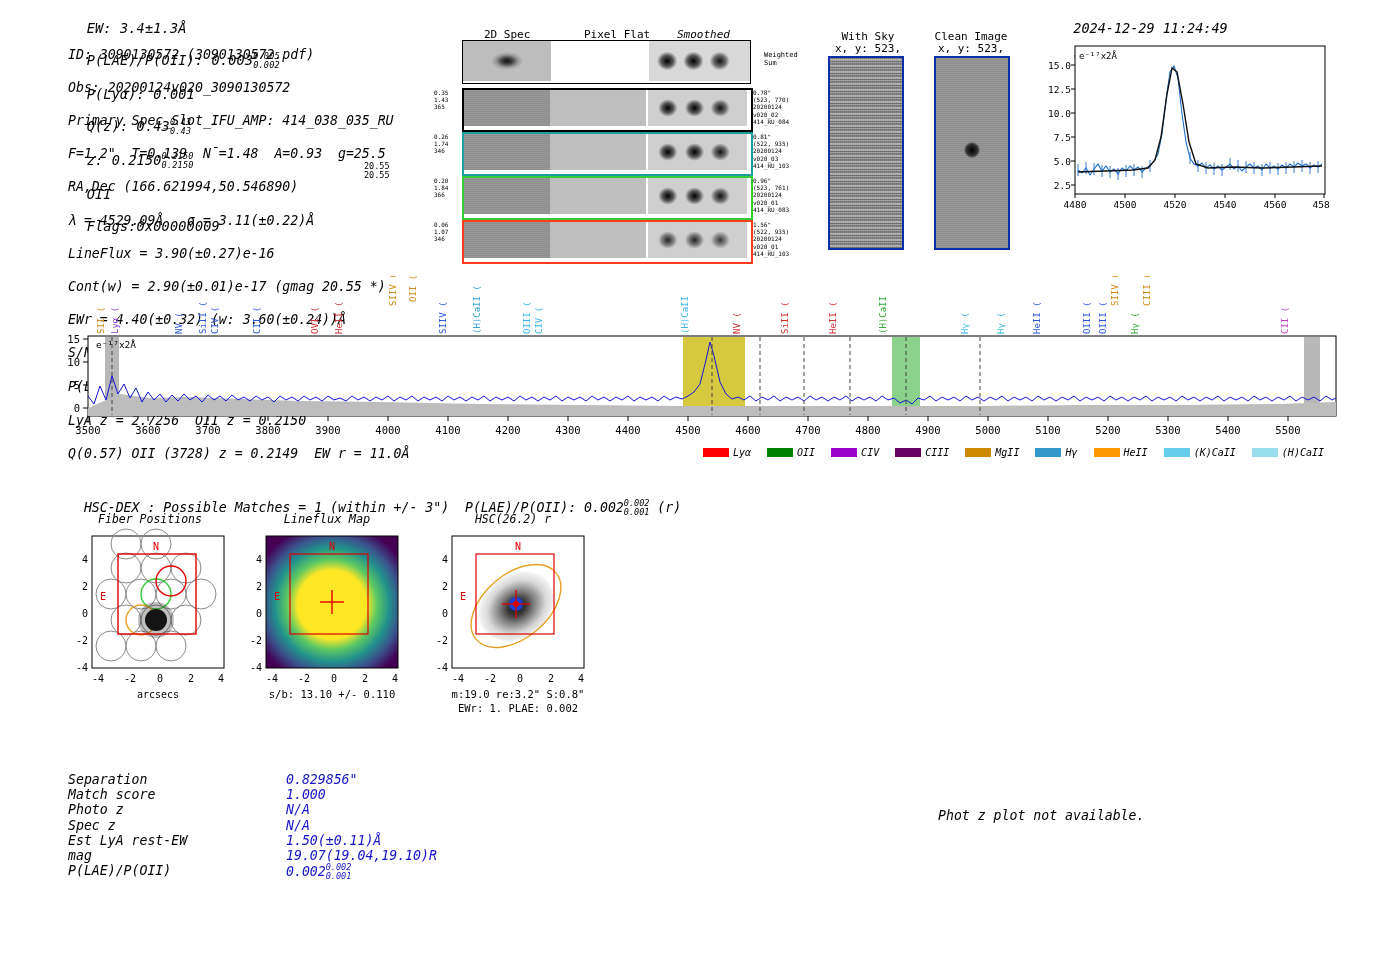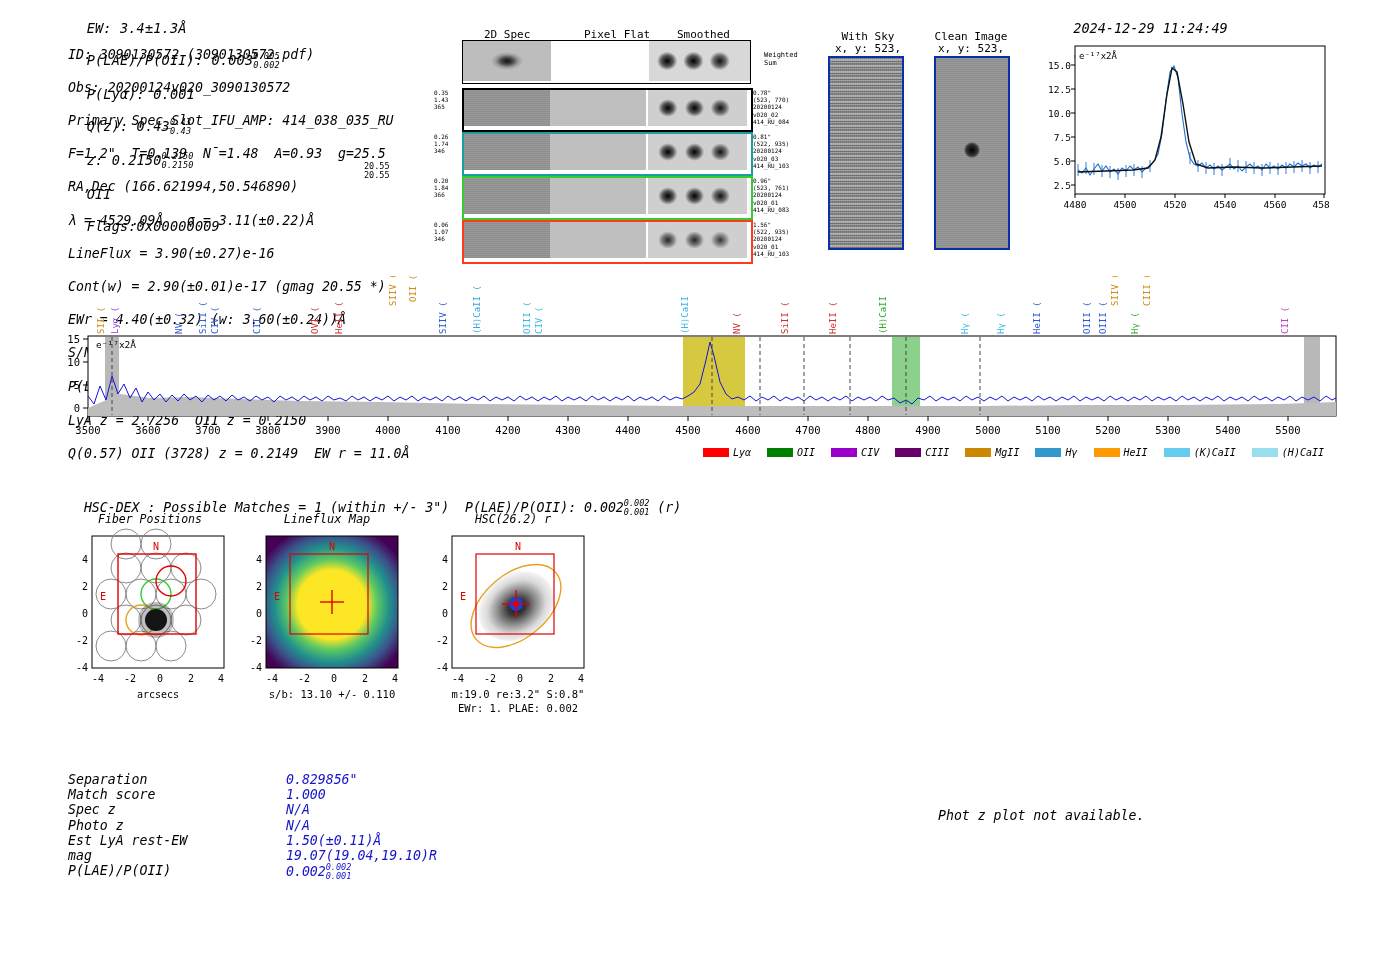--- a/index.html
+++ b/index.html
@@ -114,21 +114,21 @@
 
 <div class="abs stack" style="left:364px; top:160px;">
   <span>20.55</span><span>20.55</span>
 </div>
 
 
 <div class="abs" id="spec2d" style="width:310px;height:220px;">
 
   <div class="abs cap" style="left:22px; top:-5px;">2D Spec</div>
   <div class="abs cap" style="left:122px; top:-5px;">Pixel Flat</div>
-  <div class="abs cap" style="left:215px; top:-5px;">Smoothed</div>
+  <div class="abs cap" style="left:215px; top:-5px;font-style:italic;">Smoothed</div>
 
   <div class="abs" style="left:0px; top:7px; width:287px; height:42px; border:1px solid #000;">
     <div class="abs noise blob" style="left:0px; top:0px; width:88px; height:40px;"></div>
     <div class="abs" style="left:88px; top:0px; width:96px; height:40px; background:#ffffff;"></div>
     <div class="abs" style="left:186px; top:0px; width:101px; height:40px; background:#d8d8d8;
         background-image:radial-gradient(ellipse 13px 12px at 18% 50%, #000 0%, #555 45%, rgba(216,216,216,0) 78%),
         radial-gradient(ellipse 13px 12px at 44% 50%, #000 0%, #555 45%, rgba(216,216,216,0) 78%),
         radial-gradient(ellipse 13px 12px at 70% 50%, #111 0%, #666 45%, rgba(216,216,216,0) 78%);"></div>
   </div>
   <div class="abs lbl-small" style="left:302px; top:18px; white-space:pre;">Weighted
@@ -576,25 +576,25 @@
   <tbody>
     <tr>
       <td class="k">Separation</td>
       <td class="v">0.829856"</td>
     </tr>
     <tr>
       <td class="k">Match score</td>
       <td class="v">1.000</td>
     </tr>
     <tr>
-      <td class="k">Spec z</td>
+      <td class="k">Photo z</td>
       <td class="v">N/A</td>
     </tr>
     <tr>
-      <td class="k">Photo z</td>
+      <td class="k">Spec z</td>
       <td class="v">N/A</td>
     </tr>
     <tr>
       <td class="k">Est LyA rest-EW</td>
       <td class="v">1.50(±0.11)Å</td>
     </tr>
     <tr>
       <td class="k">mag</td>
       <td class="v">19.07(19.04,19.10)R</td>
     </tr>

